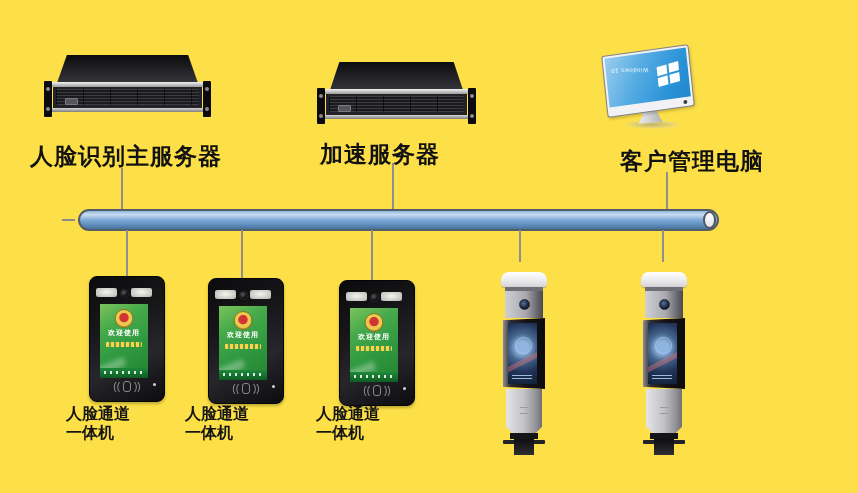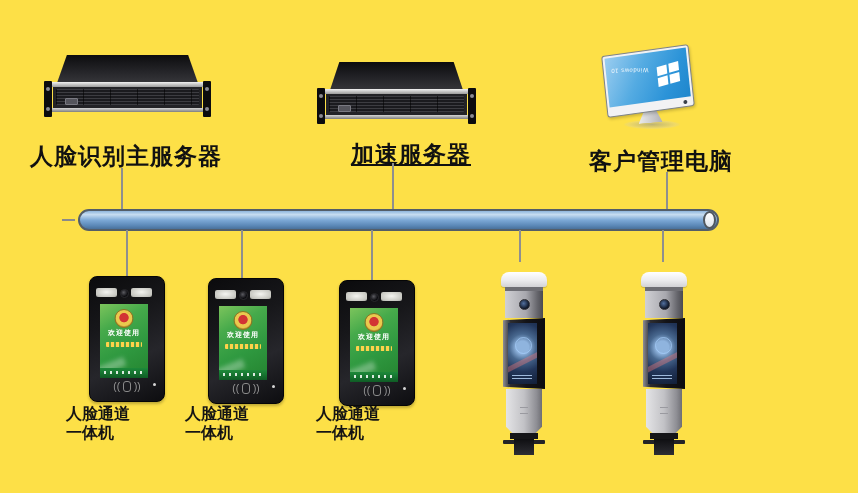--- a/index.html
+++ b/index.html
@@ -156,39 +156,39 @@
     <div class="srv-top"></div>
     <div class="srv-lip"></div>
     <div class="srv-face">
       <div class="srv-vents"></div>
       <div class="srv-port"></div>
     </div>
     <div class="srv-bottom"></div>
     <div class="srv-ear l"></div>
     <div class="srv-ear r"></div>
   </div>
-  <div class="dev-label" style="left:346px;top:139px;width:130px;text-decoration:underline;">加速服务器</div>
+  <div class="dev-label" style="left:315px;top:139px;width:130px;">加速服务器</div>
 
   <div class="imac abs" style="left:598px;top:46px;width:104px;height:88px;">
     <div class="imac-base"></div>
     <div class="imac-stand"></div>
     <div class="imac-screen">
       <div class="imac-panel">
         <div class="imac-screen-text">Windows 10</div>
         <div class="win-logo">
           <div></div>
             <div></div>
             <div></div>
             <div></div>
         </div>
       </div>
       <div class="imac-cam"></div>
     </div>
   </div>
-  <div class="dev-label" style="left:588px;top:146px;width:146px;">客户管理电脑</div>
+  <div class="dev-label" style="left:619px;top:146px;width:146px;">客户管理电脑</div>
 
   <div class="conn" style="left:121px;top:168px;height:42px;"></div>
   <div class="conn" style="left:392px;top:163px;height:47px;"></div>
   <div class="conn" style="left:666px;top:172px;height:38px;"></div>
 
   <div class="pipe-nub"></div>
   <div class="pipe">
     <div class="pipe-cap"></div>
   </div>
 

